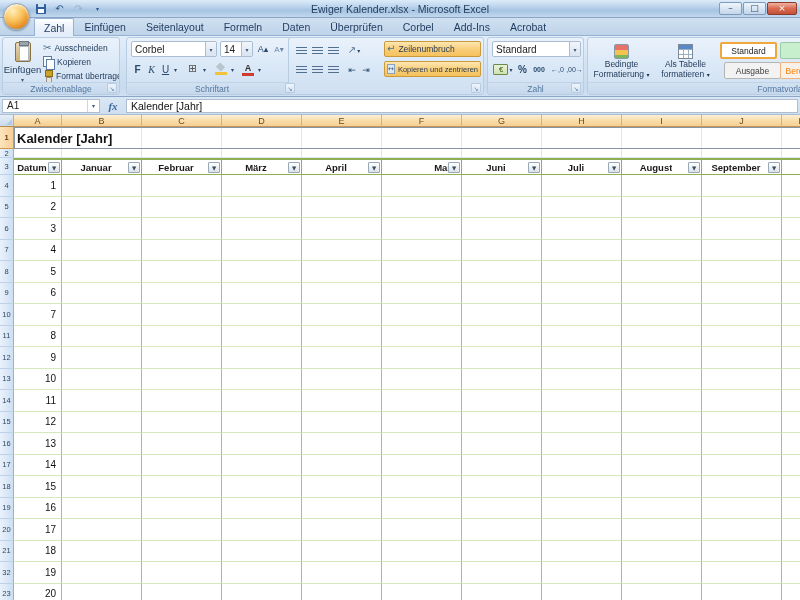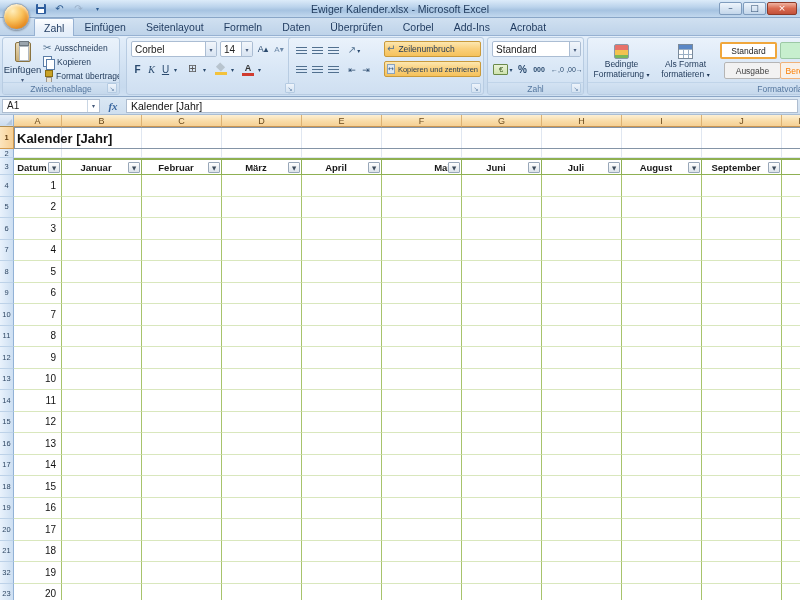--- a/index.html
+++ b/index.html
@@ -234,20 +234,21 @@
       </div>
       <div class="tbtn" style="left:73px;top:23px;width:9px;font-size:6px">▾</div>
       <div class="tbtn" style="left:86px;top:23px;width:15px">
         <span class="ic-fill"></span>
       </div>
       <div class="tbtn" style="left:101px;top:23px;width:9px;font-size:6px">▾</div>
       <div class="tbtn" style="left:114px;top:23px;width:14px">
         <span class="ic-fontcolor">A</span>
       </div>
       <div class="tbtn" style="left:128px;top:23px;width:9px;font-size:6px">▾</div>
+      <div class="glabel">Schriftart</div>
       <div class="launcher">↘</div>
     </div>
 
     <div class="group" style="left:288px;width:196px">
       <div class="tbtn" style="left:5px;top:4px;width:15px">
           <span class="ic-lines short"></span>
         </div>
       <div class="tbtn" style="left:21px;top:4px;width:15px">
           <span class="ic-lines short"></span>
         </div>
@@ -303,21 +304,21 @@
       <div class="bigbtn2" style="left:3px;width:61px">
         <span class="ic-cond"></span>
         <span class="b2line">Bedingte</span>
         <span class="b2line">
           <span>Formatierung</span>
           <span style="font-size:6px;font-family:'DejaVu Sans',sans-serif">▾</span>
         </span>
       </div>
       <div class="bigbtn2" style="left:67px;width:61px">
         <span class="ic-table"></span>
-        <span class="b2line">Als Format</span>
+        <span class="b2line">Als Tabelle</span>
         <span class="b2line">
           <span>formatieren</span>
           <span style="font-size:6px;font-family:'DejaVu Sans',sans-serif">▾</span>
         </span>
       </div>
       <div class="stylebox s-standard" style="left:132px;top:4px;width:57px">Standard</div>
       <div class="stylebox s-gut" style="left:192px;top:4px;width:57px">Gut</div>
       <div class="stylebox s-ausgabe" style="left:136px;top:24px;width:57px">Ausgabe</div>
       <div class="stylebox s-berechnung" style="left:192px;top:24px;width:57px">Berechnung</div>
       <div class="glabel">Formatvorlagen</div>

